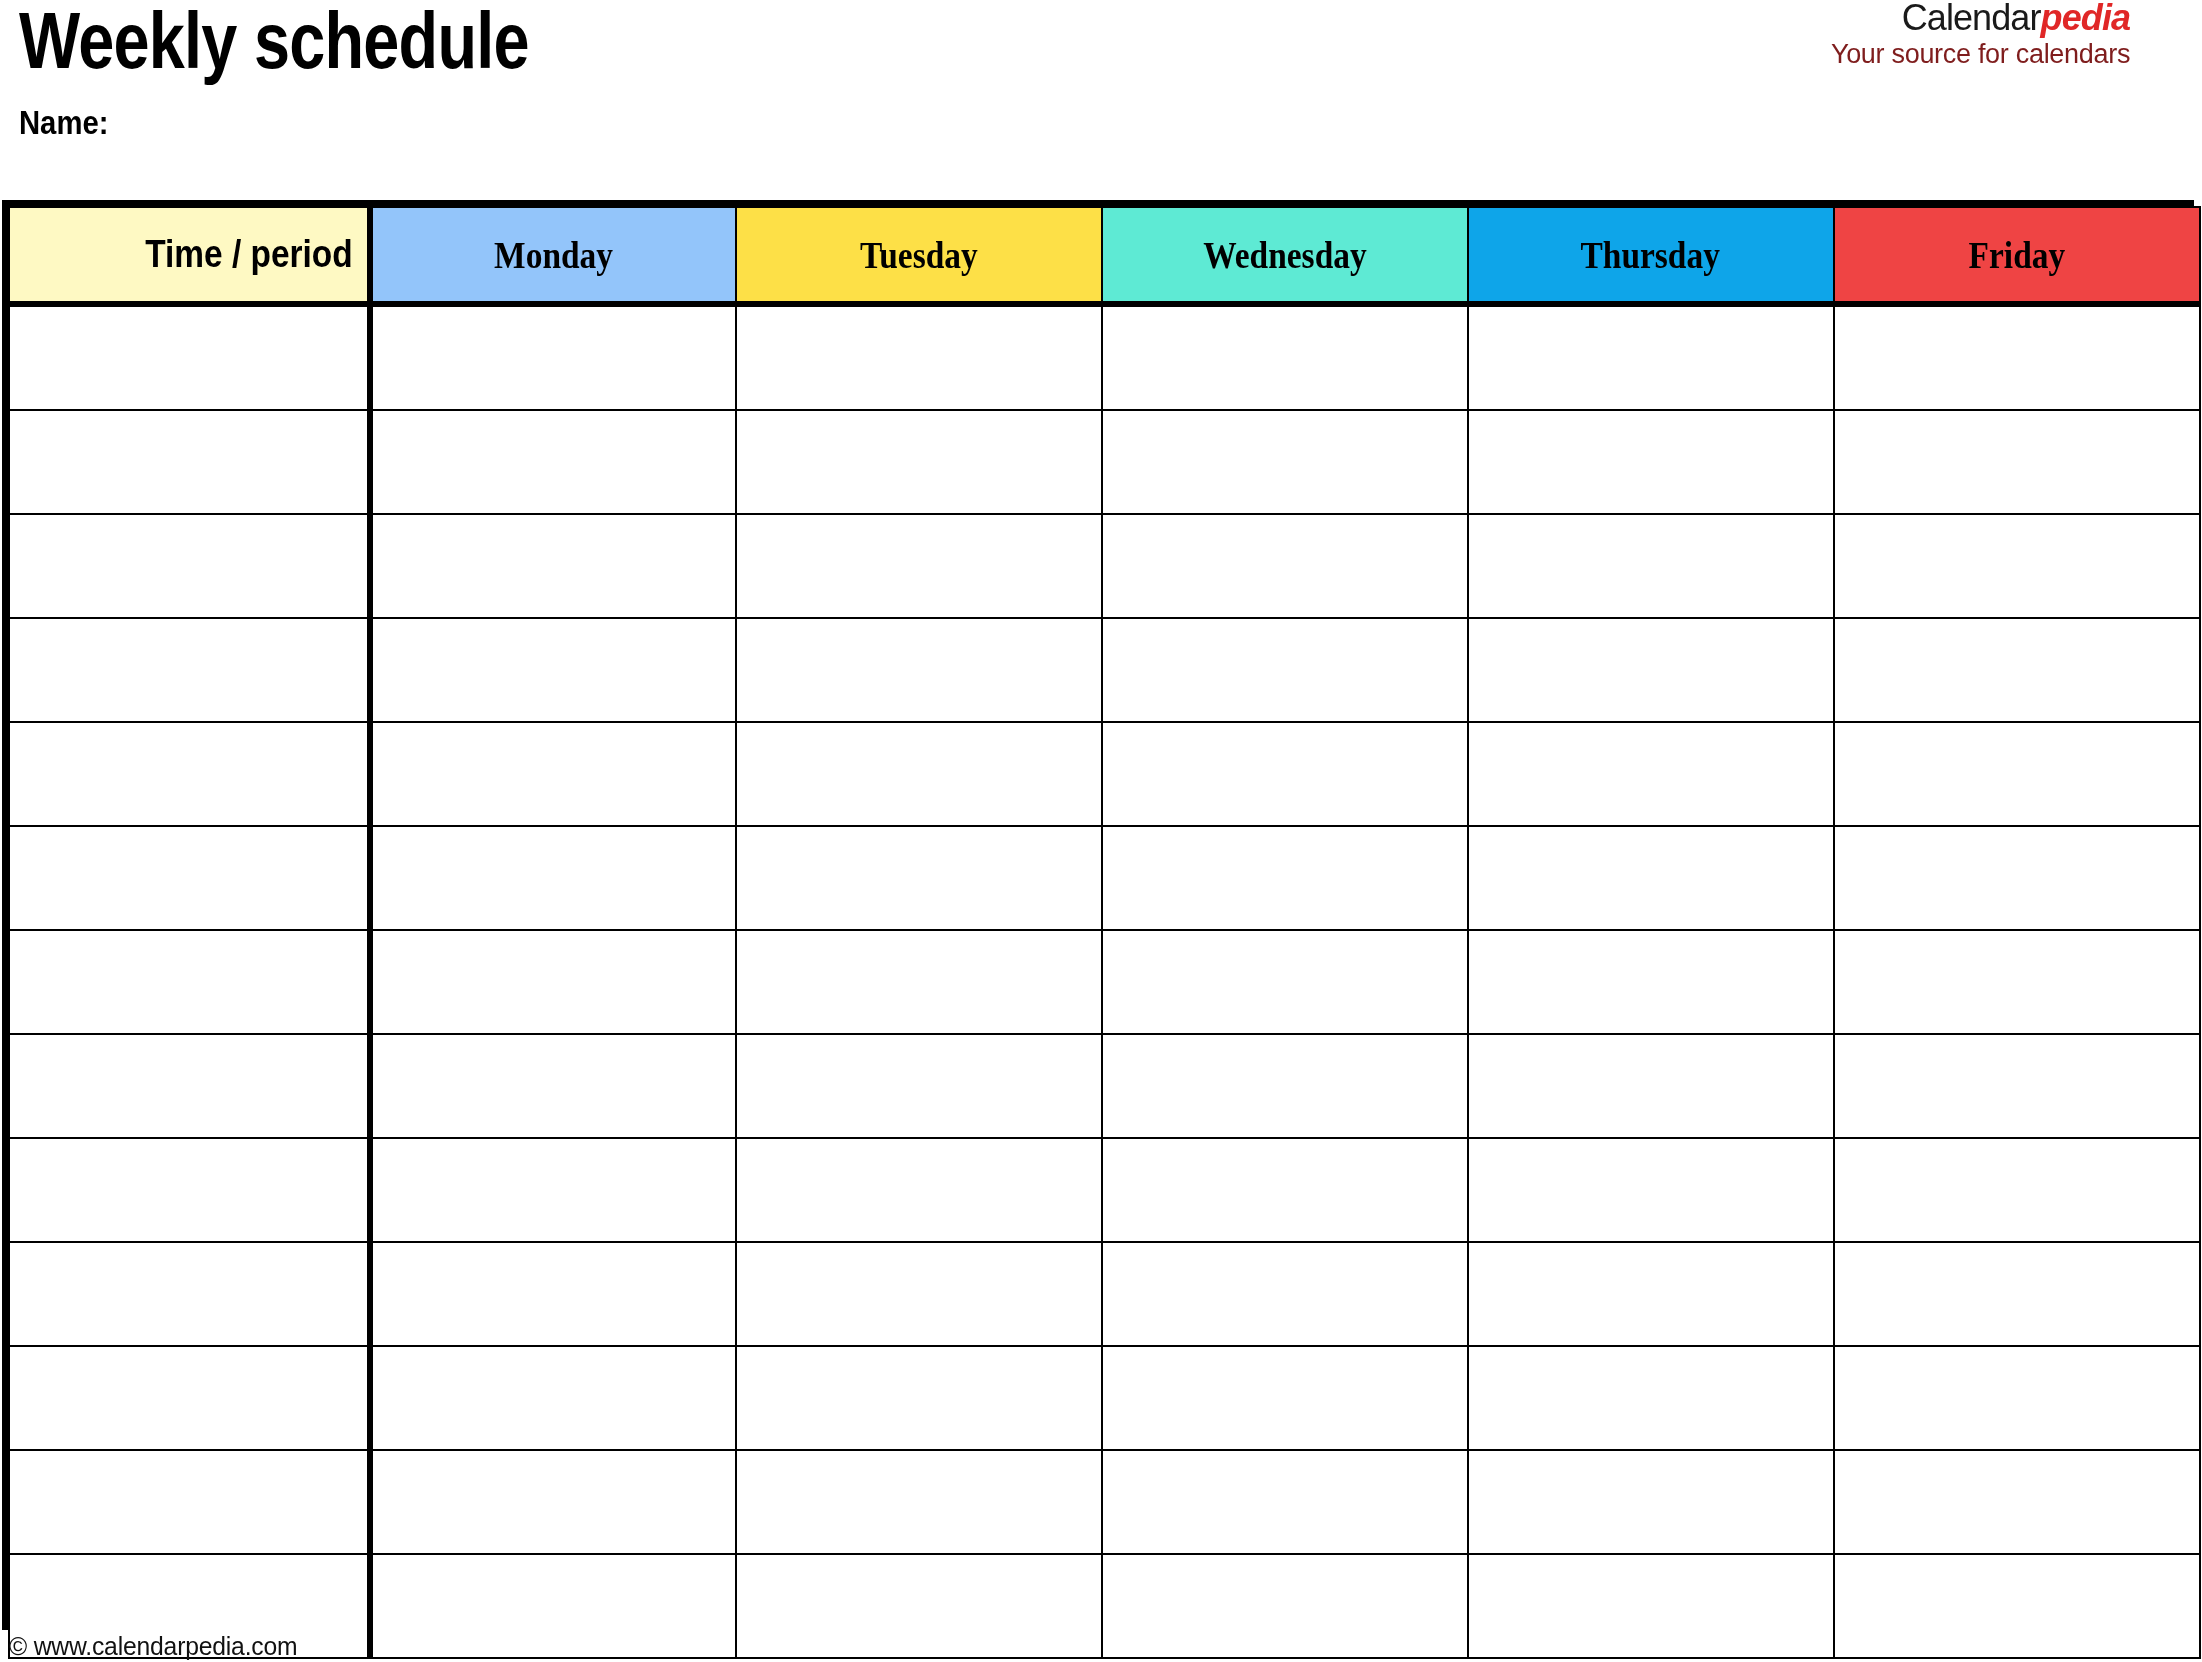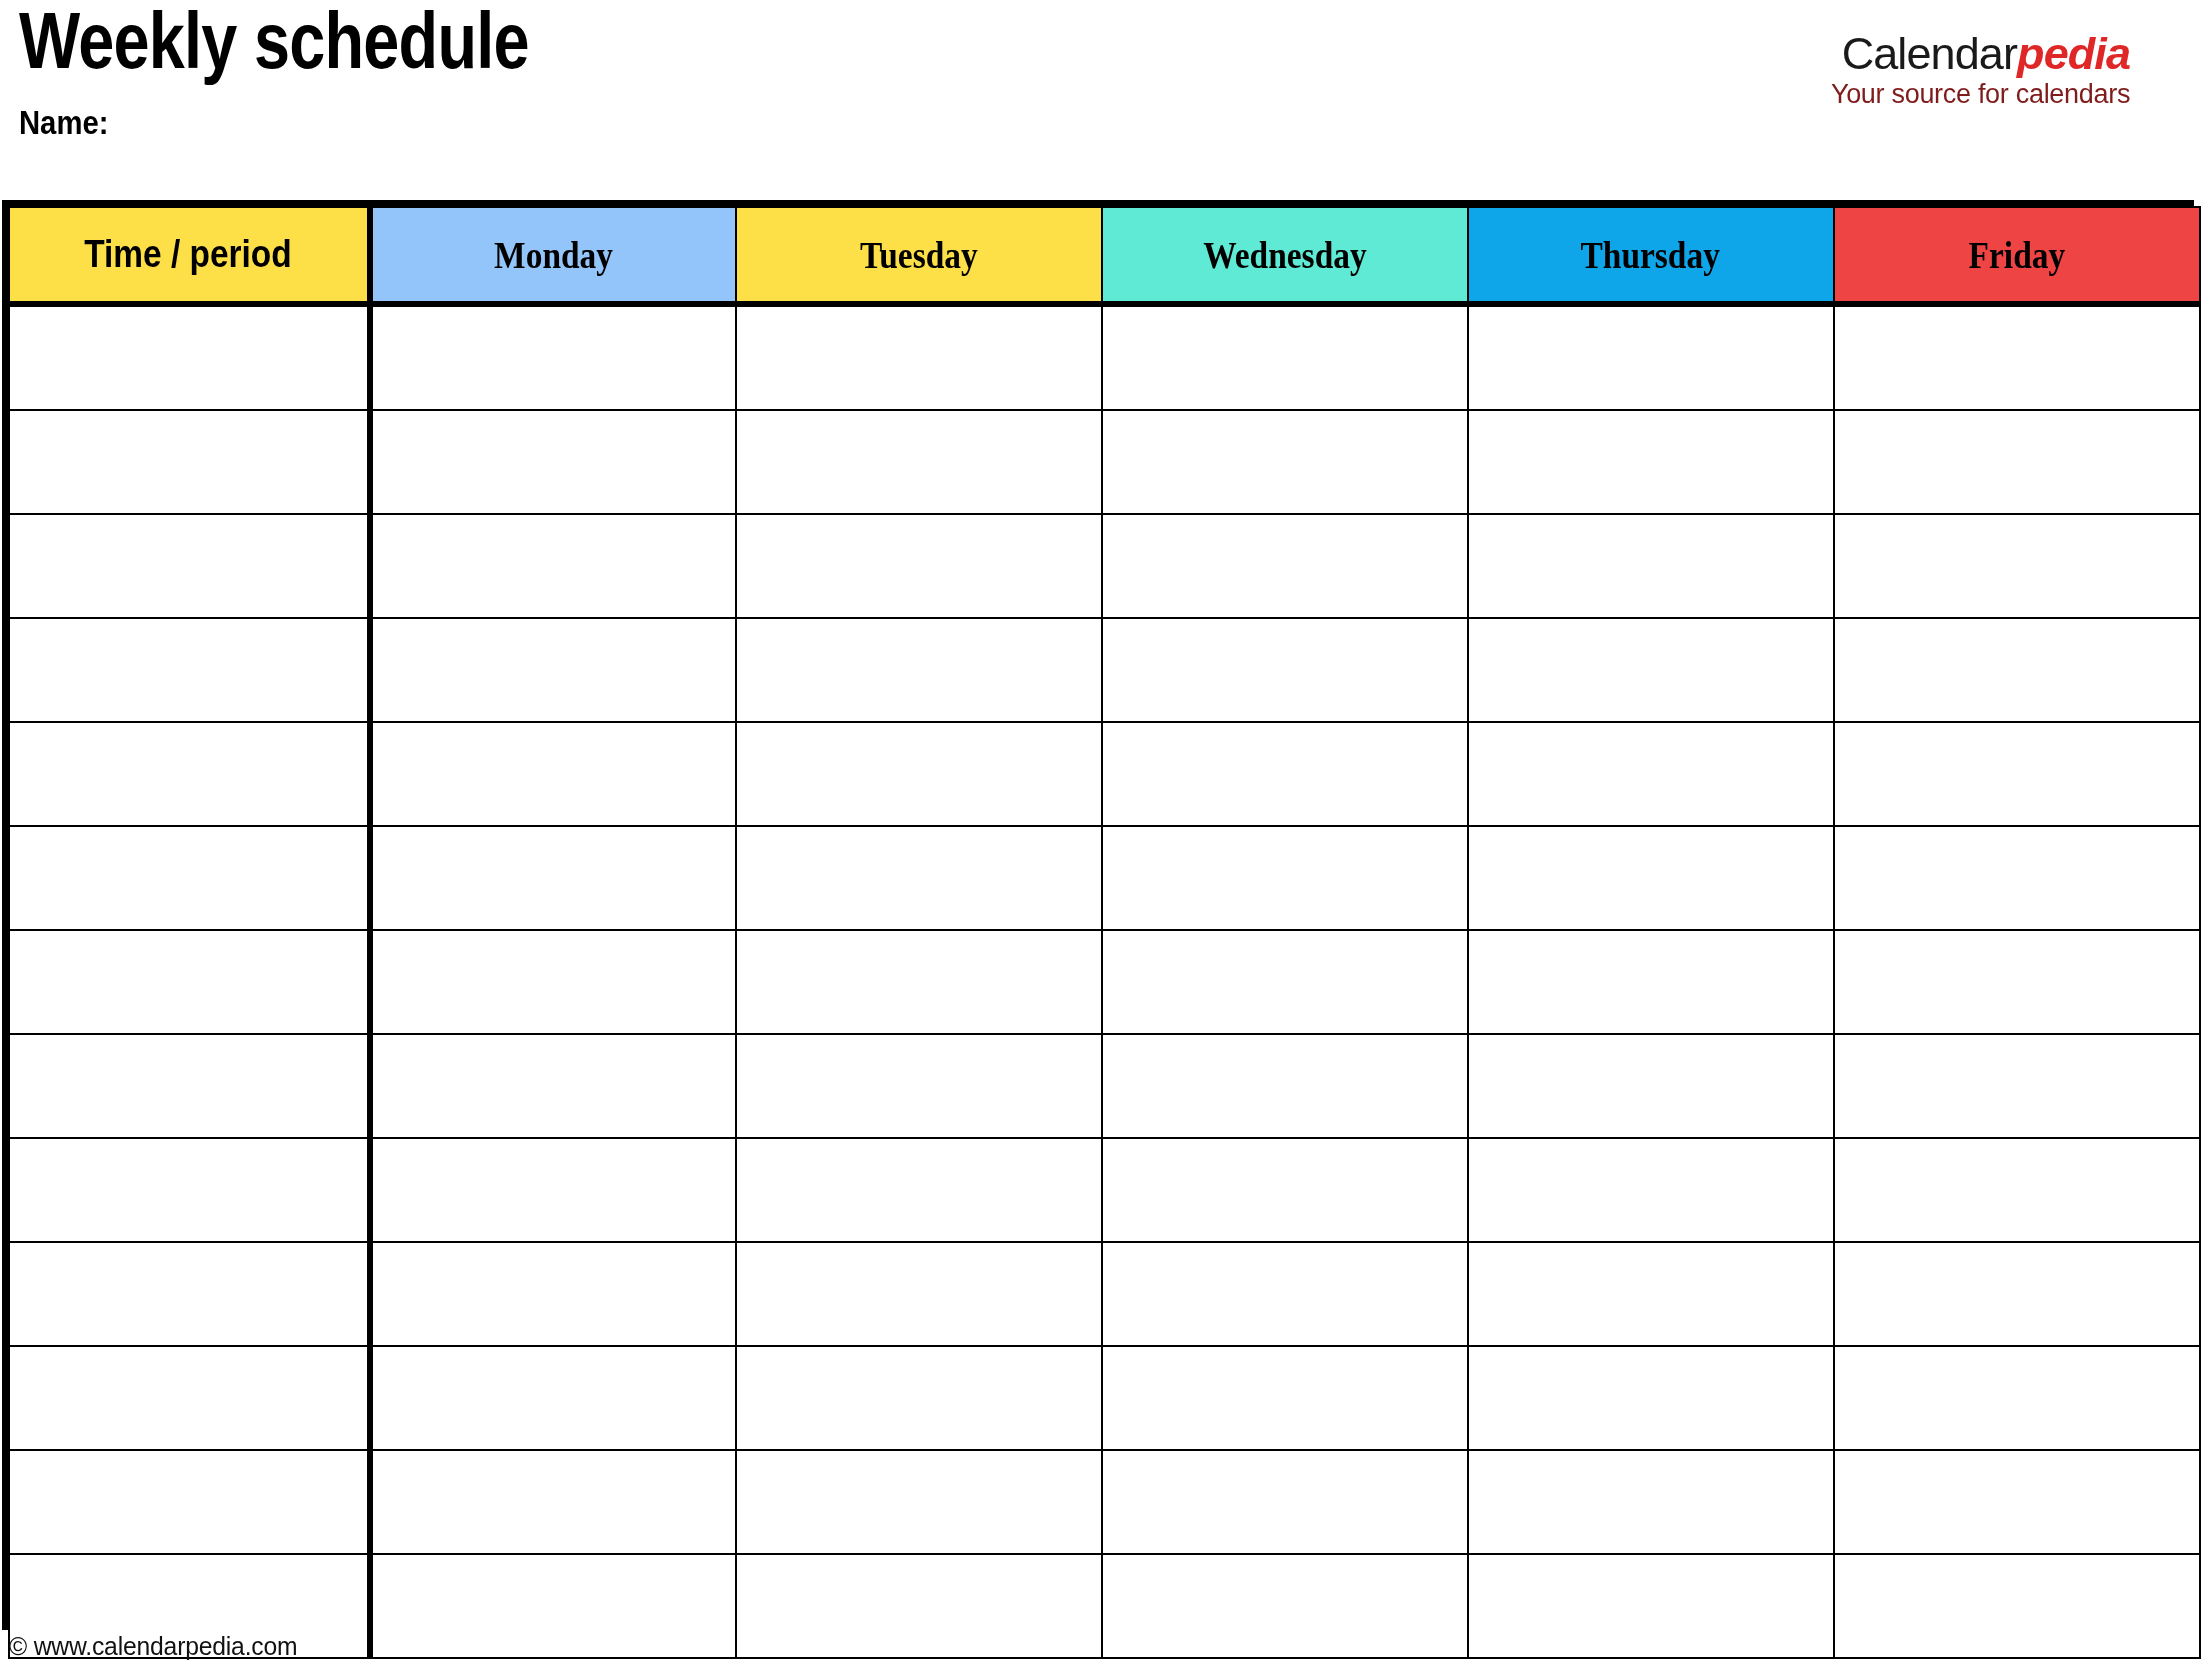--- a/index.html
+++ b/index.html
@@ -55,24 +55,23 @@
   
   .logo {
     position: absolute;
     right: 6.9px;
     top: 0px;
     text-align: right;
     line-height: 1;
   }
 
   .logo-main {
-    font-size: 45px;
+    font-size: 36px;
     white-space: nowrap;
     letter-spacing: -0.9px;
-    margin-top: 31px;
   }
 
   .logo-word-a {
     color: #1a1a1a;
     font-weight: normal;
   }
 
   .logo-word-b {
     color: #e02727;
     font-weight: bold;
@@ -195,21 +194,21 @@
       <colgroup>
         <col class="col-time">
         <col class="day-col">
         <col class="day-col">
         <col class="day-col">
         <col class="day-col">
         <col class="day-col">
       </colgroup>
       <thead>
         <tr class="header-row">
-            <th class="col-time" style="background: #fde047;"><span class="hcell-text">Time / period</span></th>
+            <th class="col-time" style="background: #fef9c3; text-align: right;"><span class="hcell-text">Time / period</span></th>
             <th class="day-col" style="background: rgb(147, 197, 250);"><span class="hcell-text">Monday</span></th>
             <th class="day-col" style="background: #fde047;"><span class="hcell-text">Tuesday</span></th>
             <th class="day-col" style="background: #5eead4;"><span class="hcell-text">Wednesday</span></th>
             <th class="day-col" style="background: #0ea5e9;"><span class="hcell-text">Thursday</span></th>
             <th class="day-col" style="background: #ef4444;"><span class="hcell-text">Friday</span></th>
           </tr>
       </thead>
       <tbody>
           <tr class="body-row">
             <td class="col-time"></td>

